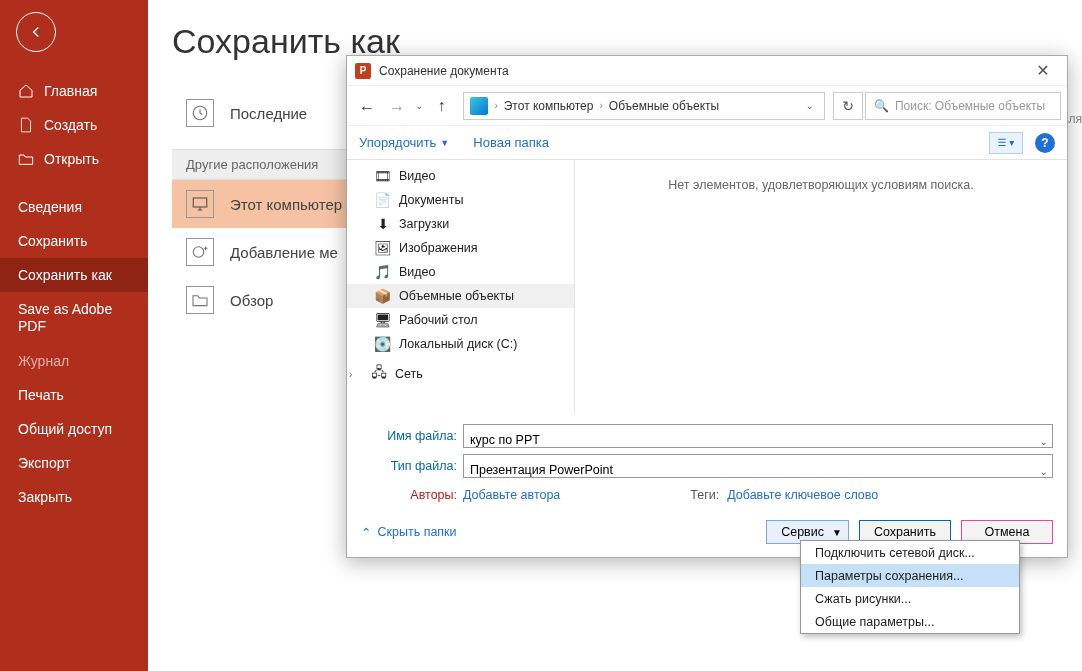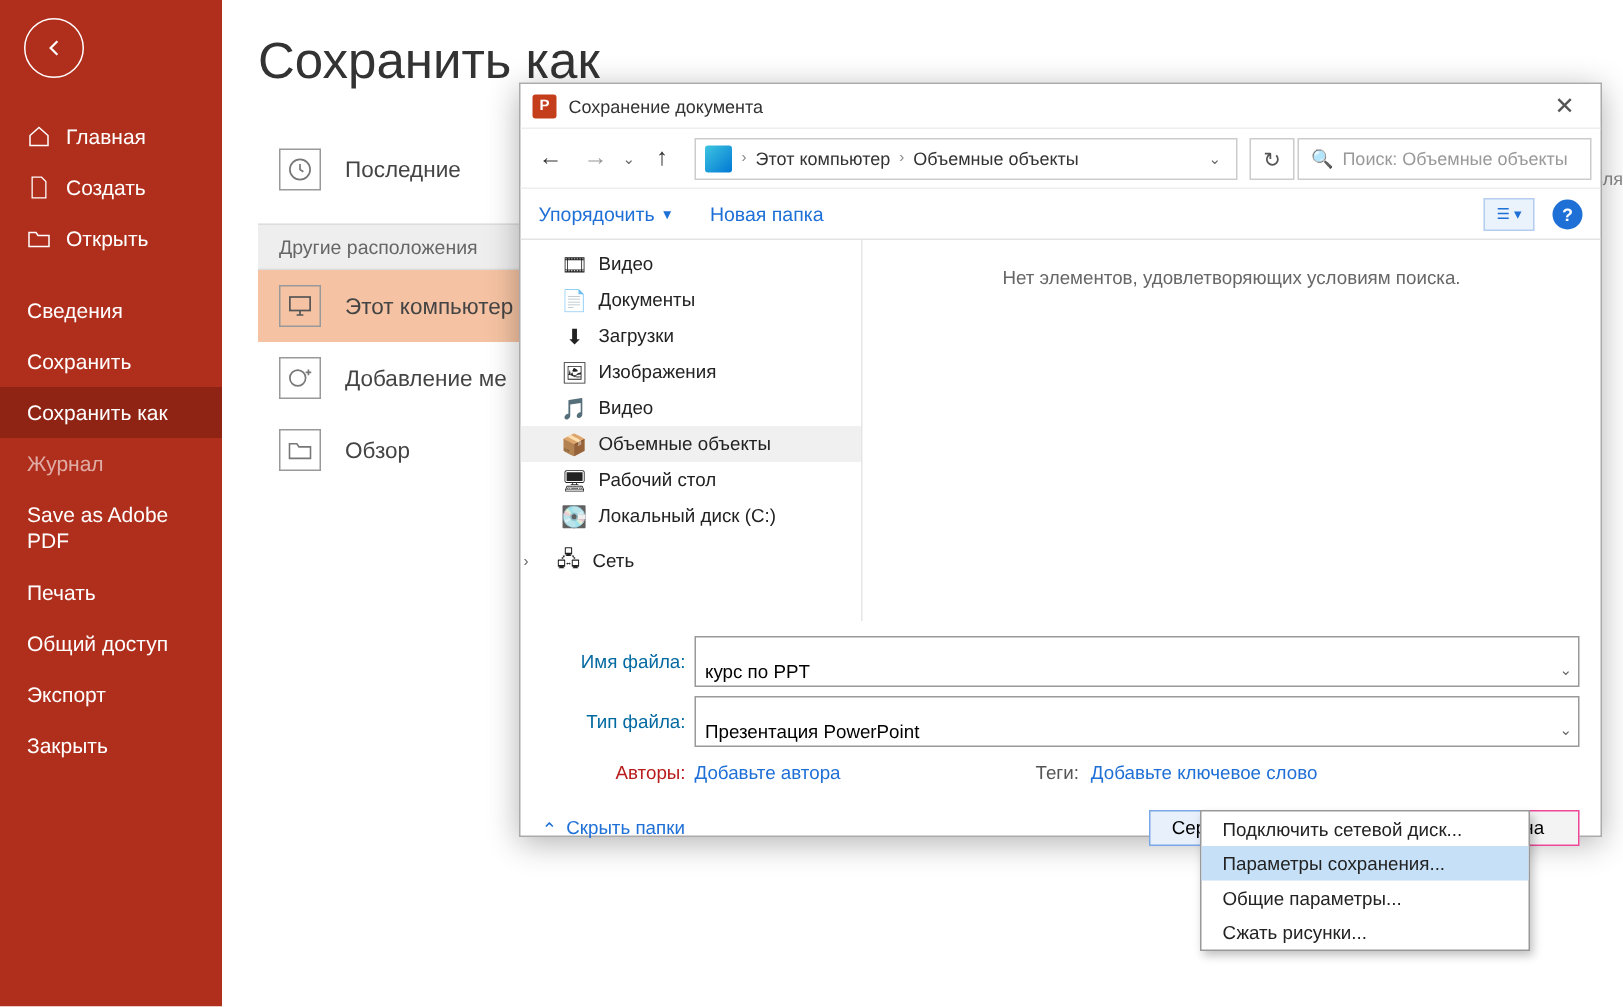--- a/index.html
+++ b/index.html
@@ -53,21 +53,21 @@
 .tree-item { display:flex; align-items:center; gap:8px; height:24px; padding: 0 10px 0 28px; font-size:12.5px; color:#222; cursor:pointer;}
 .tree-item.sel { background:#f0f0f0; }
 .tree-item.net { padding-left:18px; margin-top:6px;}
 .tree-ico { width:16px; height:16px; display:flex; align-items:center; justify-content:center; font-size:14px;}
 .tree .chev{ width:12px; font-size:10px; color:#666; margin-right:2px; margin-left:-16px;}
 .files { flex:1; display:flex; align-items:flex-start; justify-content:center; padding-top:18px; color:#666; font-size:12.5px;}
 
 .form { padding: 10px 14px 0 14px; }
 .form-row { display:flex; align-items:center; margin-bottom:6px; }
 .form-label { width:102px; text-align:right; font-size:12.5px; color:#0369a1; padding-right:6px;}
-.form-input { flex:1; height:24px; border:1px solid #999; padding:16px 6px; font-size:12.5px; display:flex; align-items:flex-start; position:relative;}
+.form-input { flex:1; height:24px; border:1px solid #999; padding:0 6px; font-size:12.5px; display:flex; align-items:flex-end; position:relative;}
 .form-input .dd { position:absolute; right:4px; color:#666; font-size:10px; cursor:pointer;}
 
 .meta-row { display:flex; align-items:center; margin-top:10px; font-size:12.5px;}
 .meta-label { width:102px; text-align:right; color:#b91c1c; padding-right:6px;}
 .meta-link { color:#1e6fd6; cursor:pointer;}
 .meta-gap { width:130px; }
 .meta-label2 { color:#555; padding-right:8px;}
 
 .footer { display:flex; align-items:center; padding: 18px 14px 12px 14px; gap:10px;}
 .hide-folders { display:flex; align-items:center; gap:6px; font-size:12.5px; color:#1e6fd6; cursor:pointer; margin-right:auto;}
@@ -123,25 +123,25 @@
       <div style="height:14px"></div>
       <div class="sidebar-item">
           <span>Сведения</span>
         </div>
       <div class="sidebar-item">
           <span>Сохранить</span>
         </div>
       <div class="sidebar-item active">
           <span>Сохранить как</span>
         </div>
+      <div class="sidebar-item" style="line-height:1.2">
+          <span>Save as Adobe PDF</span>
+        </div>
       <div class="sidebar-item dim">
           <span>Журнал</span>
-        </div>
-      <div class="sidebar-item" style="line-height:1.2">
-          <span>Save as Adobe PDF</span>
         </div>
       <div class="sidebar-item">
           <span>Печать</span>
         </div>
       <div class="sidebar-item">
           <span>Общий доступ</span>
         </div>
       <div class="sidebar-item">
           <span>Экспорт</span>
         </div>
@@ -314,15 +314,15 @@
         <span class="dd">▼</span>
       </div>
     <div class="btn primary">Сохранить</div>
     <div class="btn">Отмена</div>
   </div>
 </div>
 
 <div class="menu">
   <div class="menu-item">Подключить сетевой диск...</div>
   <div class="menu-item hover">Параметры сохранения...</div>
+  <div class="menu-item">Сжать рисунки...</div>
   <div class="menu-item">Общие параметры...</div>
-  <div class="menu-item">Сжать рисунки...</div>
 </div>
 
 </body></html>

